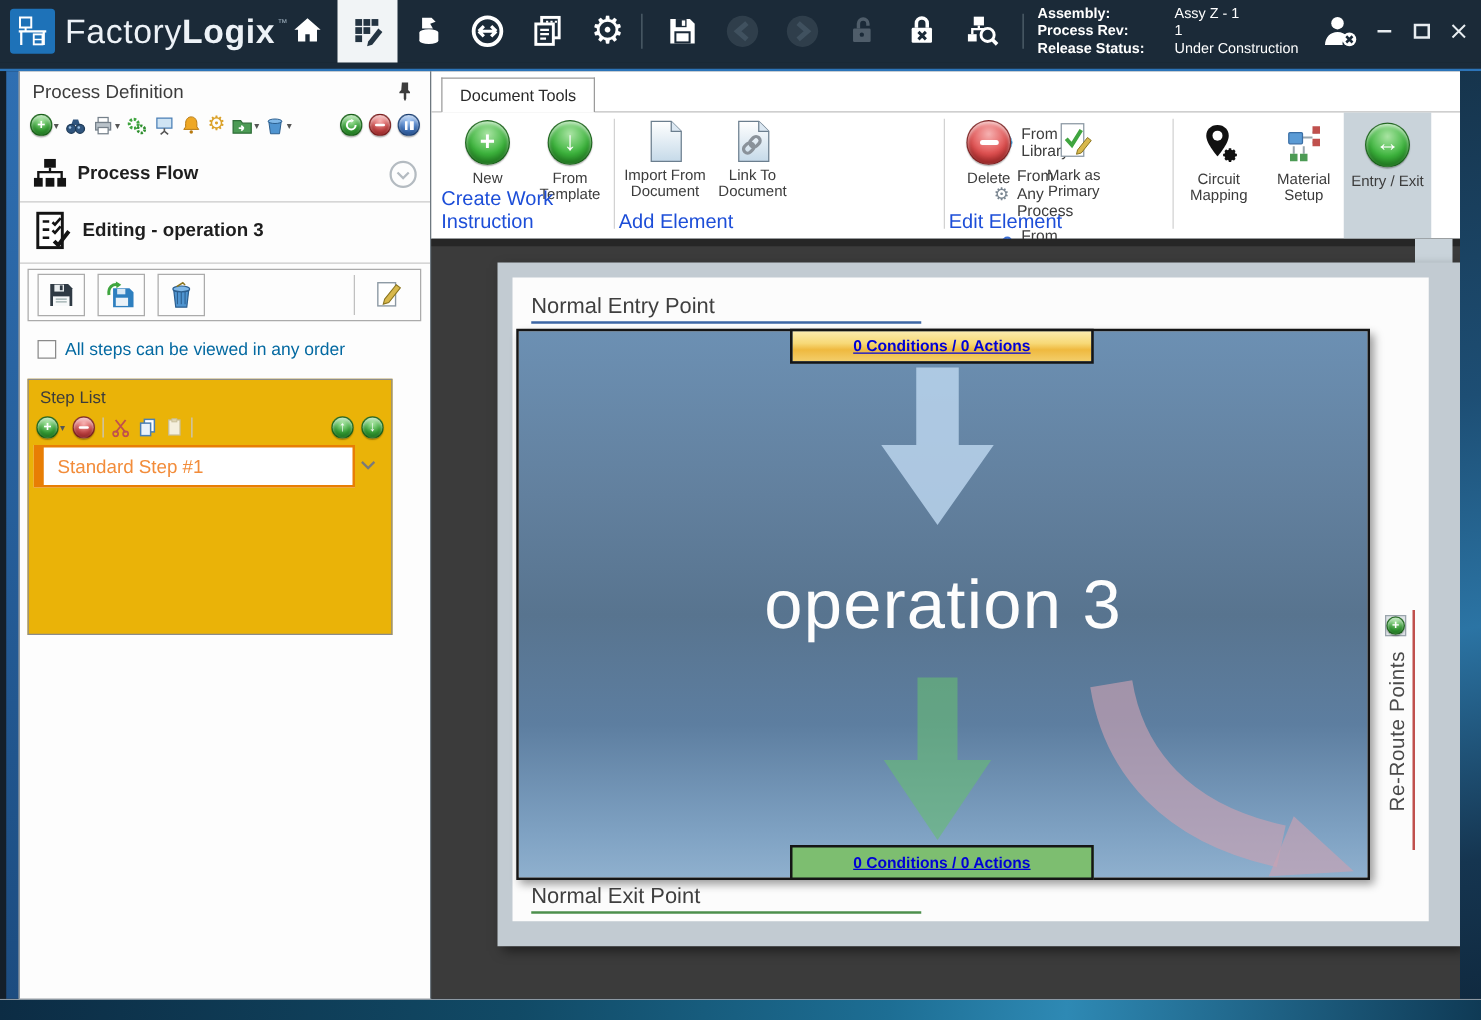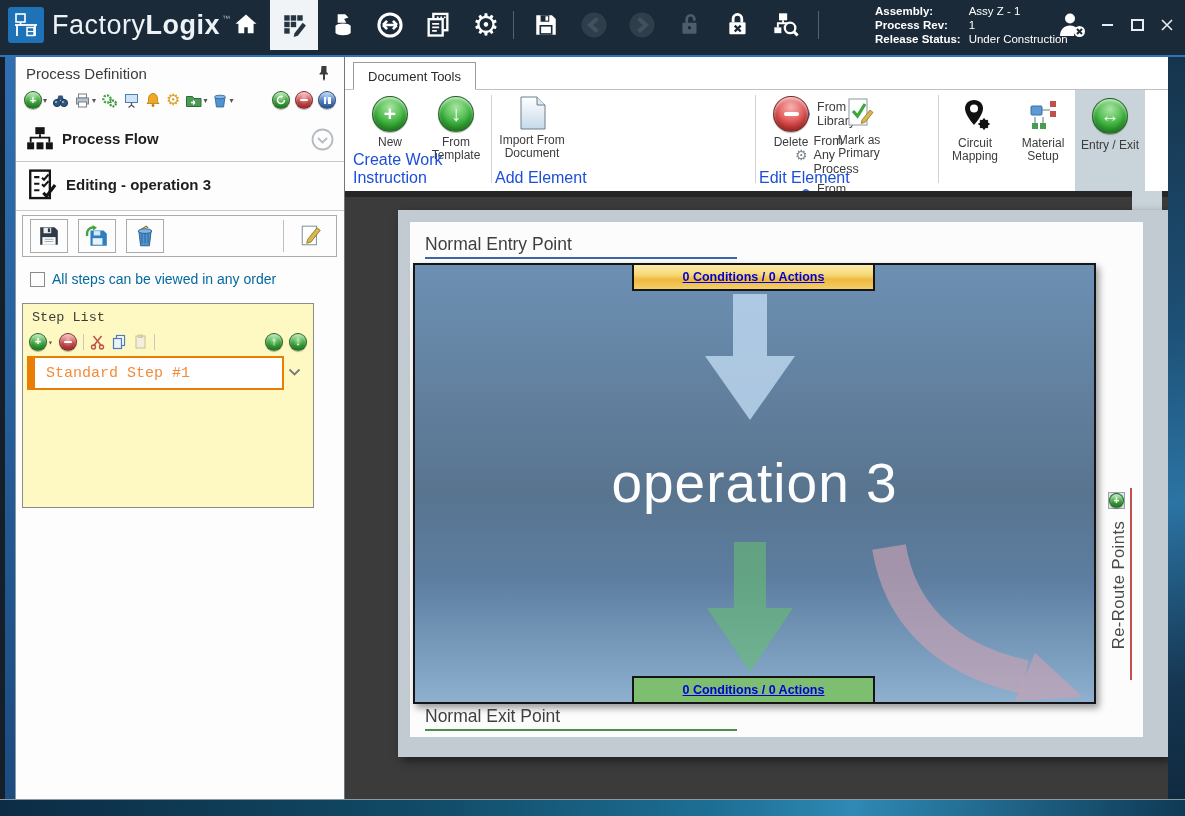--- a/index.html
+++ b/index.html
@@ -13,21 +13,21 @@
   .logo-tile{position:absolute;left:8px;top:7px;width:36px;height:36px;background:#1E72B8;border-radius:3px;display:flex;align-items:center;justify-content:center;}
   .brand{position:absolute;left:52px;top:0;height:50px;display:flex;align-items:center;color:#EDF2F7;font-size:27px;letter-spacing:.5px;}
   .brand .b-light{font-weight:normal;}
   .brand .b-bold{font-weight:bold;}
   .brand .b-tm{font-size:8px;margin-left:2px;margin-top:-14px;color:#9FB0BE;}
   .tb-group{position:absolute;top:0;height:50px;display:flex;}
   .tile{width:48px;height:50px;display:flex;align-items:center;justify-content:center;}
   .tile.active{background:#F1F4F6;}
   .tile.dim svg{opacity:.55;}
   .tb-sep{position:absolute;top:11px;width:1px;height:28px;background:#54646F;}
-  .tb-info{position:absolute;left:830px;top:4px;display:flex;gap:8px;color:#fff;font-size:11.5px;line-height:14px;margin-left:45px;}
+  .tb-info{position:absolute;left:830px;top:4px;display:flex;gap:24px;color:#fff;font-size:11.5px;line-height:14px;}
   .tb-info .lbls{font-weight:bold;text-align:left;}
   .tb-info div>div{margin-bottom:0px;}
   .win-controls{position:absolute;right:10px;top:0;height:50px;display:flex;align-items:center;gap:14px;}
   .win-btn{width:16px;height:16px;display:flex;align-items:center;justify-content:center;}
   .wm-bar{width:11px;height:2px;background:#E8EDF1;}
   .wm-box{width:9px;height:8px;border:2px solid #E8EDF1;}
   
   .accent-strip{height:7px;background:#1B2A38;border-bottom:2px solid #2C74B8;box-sizing:border-box;}
   .content-row{display:flex;height:742px;border-radius:31px;}
   .border-left{width:15px;display:flex;}
@@ -60,21 +60,21 @@
   .flow-row .lbl{position:absolute;left:46px;top:9px;font-size:15px;font-weight:bold;color:#1E1E1E;}
   .hr{position:absolute;left:0;right:0;height:1px;background:#C9C9C9;}
   .edit-row{position:absolute;left:0;right:16px;top:108px;height:42px;}
   .edit-row .lbl{position:absolute;left:50px;top:11px;font-size:15px;font-weight:bold;color:#1E1E1E;}
   .toolbox{position:absolute;left:6px;top:158px;width:315px;height:42px;border:1px solid #ABABAB;background:#FDFDFD;box-sizing:border-box;}
   .tbtn{position:absolute;top:3px;width:38px;height:34px;border:1px solid #ABABAB;display:flex;align-items:center;justify-content:center;background:#FDFDFD;box-sizing:border-box;}
   .toolbox .sep{position:absolute;right:52px;top:4px;width:1px;height:32px;background:#C0C0C0;}
   .chk-row{position:absolute;left:14px;top:214px;display:flex;align-items:center;gap:7px;}
   .chk{width:15px;height:15px;border:1.5px solid #8A8A8A;background:#FDFDFD;box-sizing:border-box;}
   .chk-lbl{font-size:14px;color:#0369a1;}
-  .steplist{position:absolute;left:6px;top:246px;width:292px;height:205px;border:1px solid #8C8C8C;background:#fef9c3;box-sizing:border-box;font-family:Liberation Mono, monospace;}
+  .steplist{position:absolute;left:6px;top:246px;width:292px;height:205px;border:1px solid #8C8C8C;background:#eab308;box-sizing:border-box;}
   .steplist .sl-title{position:absolute;left:9px;top:6px;font-size:13.5px;color:#3C3C3C;}
   .sl-toolbar{position:absolute;left:6px;right:6px;top:26px;height:24px;display:flex;align-items:center;gap:6px;}
   .sl-sep{width:1px;height:16px;background:#C8C8C8;}
   .step-item{position:absolute;left:4px;top:52px;width:257px;height:34px;box-sizing:border-box;
     border:2px solid #E87E04;border-left:8px solid #E87E04;background:#FFFFFF;
     display:flex;align-items:center;padding-left:11px;font-size:15px;color:#F28C3A;}
   .step-chevron{position:absolute;right:12px;top:64px;}
   
   .main{width:823px;display:flex;flex-direction:column;}
   .ribbon{position:relative;height:134px;background:#FFFFFF;flex:none;}
@@ -530,20 +530,33 @@
                     <stop offset="0" stop-color="#FFFFFF"></stop>
                     <stop offset="1" stop-color="#C6DAE9"></stop>
                   </linearGradient>
                 </defs>
               <path d="M4 1h16l8 8v24H4z" fill="url(#pg1)" stroke="#6B7E8E"></path>
               <path d="M20 1v8h8" fill="#DCE8F2" stroke="#6B7E8E"></path>
             </svg>
           </span>
           <span class="rlbl">Import From Document</span>
         </div>
+        <div class="rbtn" style="left:70px">
+          <span>
+            <svg width="30" height="34" viewBox="0 0 30 34">
+              <path d="M4 1h16l8 8v24H4z" fill="url(#pg1)" stroke="#6B7E8E"></path>
+              <path d="M20 1v8h8" fill="#DCE8F2" stroke="#6B7E8E"></path>
+              <g transform="rotate(-45 15 19)" stroke="#8A929A" stroke-width="2.6" fill="none">
+                <rect x="6" y="16" width="9" height="6.5" rx="3.2"></rect>
+                  <rect x="13" y="16" width="9" height="6.5" rx="3.2"></rect>
+              </g>
+            </svg>
+          </span>
+          <span class="rlbl">Link To Document</span>
+        </div>
         <div class="rstack">
           <div class="sitem">
             <span>
               <svg width="16" height="16" viewBox="0 0 16 16">
                   <circle cx="8" cy="8" r="7" fill="#3E97D4"></circle>
                   <path d="M3 6c2-2 4-1 5 0s3 1.5 5 .5c.5 2-1 4-2 4.5s-3 0-4-1-3-1-4-.5C2.5 8 2.7 6.6 3 6z" fill="#56A556"></path>
                   <ellipse cx="8" cy="8" rx="3" ry="7" fill="none" stroke="#CFE6F4" stroke-width=".7"></ellipse>
                   <path d="M1.5 6h13M1.5 10h13" stroke="#CFE6F4" stroke-width=".7"></path>
                 </svg>
             </span>

